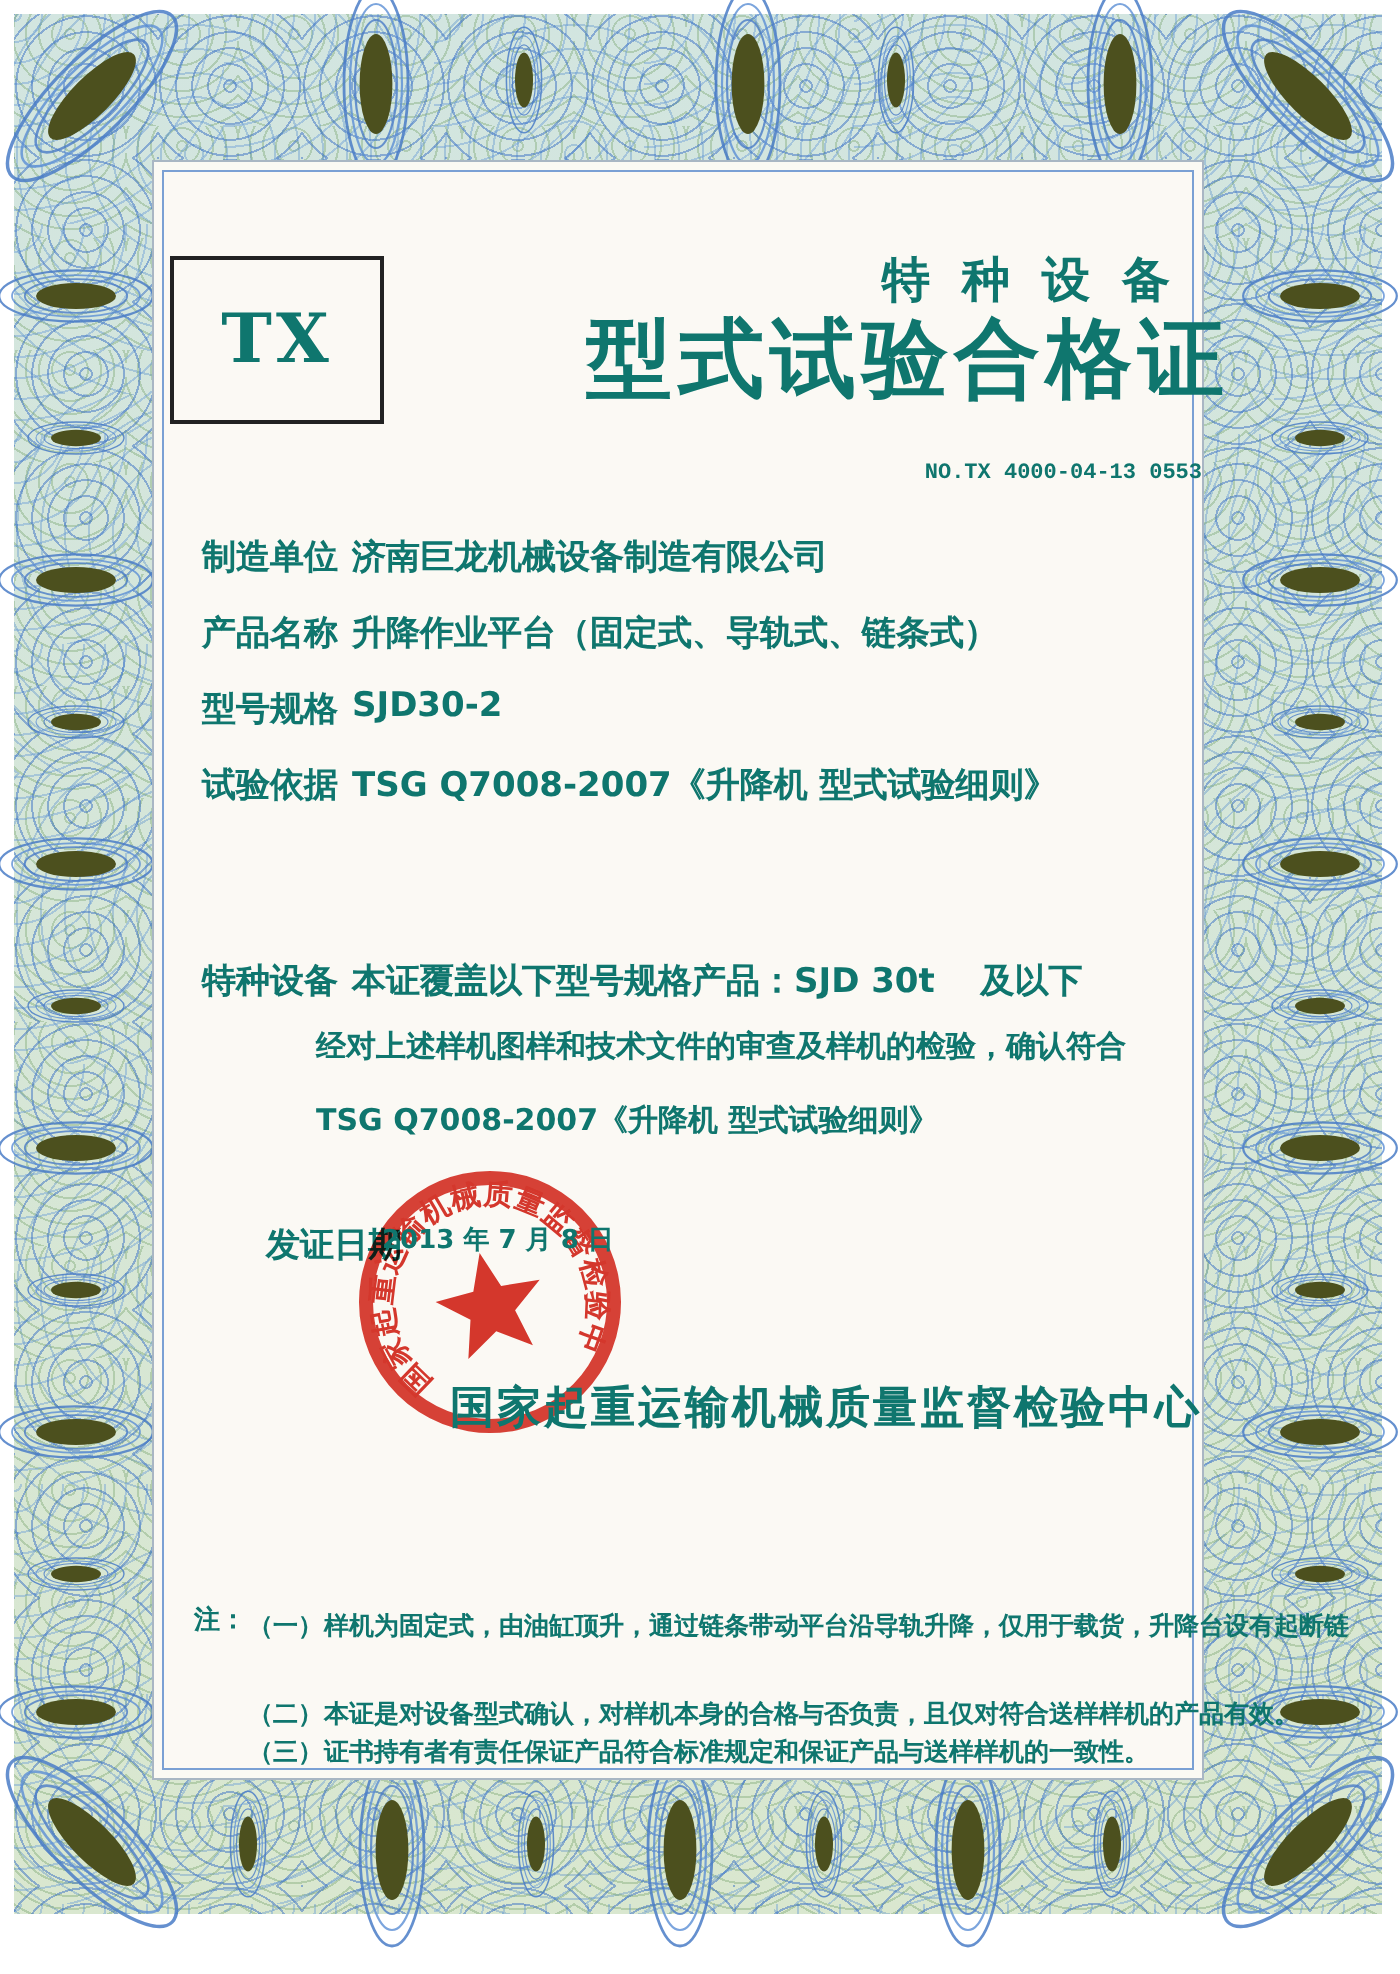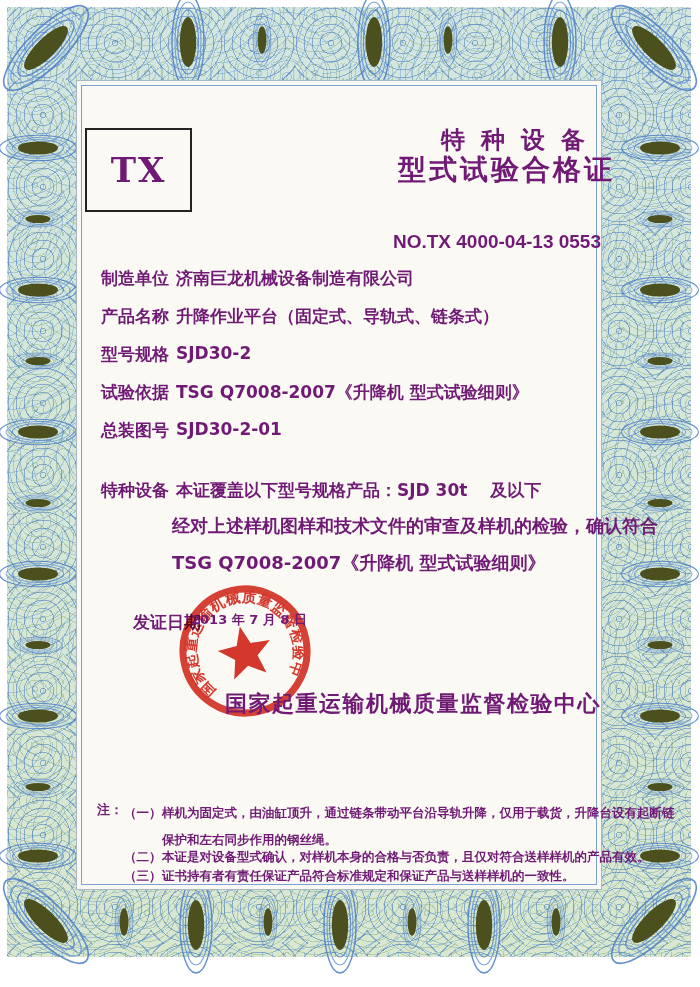--- a/index.html
+++ b/index.html
@@ -1,20 +1,20 @@
 <!DOCTYPE html>
 <html><head>
 <meta charset="utf-8">
 <style>
   html,body{margin:0;padding:0;background:#ffffff;}
   #stage{
     position:relative;width:700px;height:987px;overflow:hidden;
     background:#ffffff;
     font-family:"DejaVu Sans","Liberation Sans",sans-serif;
-    color:#701a75;
+    color:#0f766e;
   }
   
   .border-band{
     position:absolute;left:7px;top:7px;right:9px;bottom:30px;
     background-color:#d9e7d8;
     background-image:
       repeating-radial-gradient(circle at 36px 36px, rgba(0,0,0,0) 0 2.4px, rgba(58,112,196,.50) 2.4px 3.4px, rgba(0,0,0,0) 3.4px 8px),
       repeating-radial-gradient(circle at 0 0, rgba(0,0,0,0) 0 3px, rgba(96,150,214,.40) 3px 4px, rgba(0,0,0,0) 4px 10.5px),
       repeating-radial-gradient(circle at 28px 10px, rgba(0,0,0,0) 0 2px, rgba(118,162,108,.38) 2px 3px, rgba(0,0,0,0) 3px 6.5px),
       repeating-radial-gradient(circle at 90px 70px, rgba(0,0,0,0) 0 4px, rgba(70,130,200,.33) 4px 5px, rgba(0,0,0,0) 5px 12px),
@@ -33,25 +33,25 @@
   }
   .abs{position:absolute;}
   .center-col{left:0;right:0;padding-left:24px;text-align:right;}
   .tx-box{
     left:8px;top:47px;width:107px;height:84px;border:2px solid #222;
     display:flex;align-items:center;justify-content:center;
     font-family:"DejaVu Serif","Liberation Serif",serif;
     font-size:34px;font-weight:bold;letter-spacing:2px;box-sizing:border-box;
   }
   .title-top{top:43px;font-size:24px;font-weight:bold;letter-spacing:16px;}
-  .title-main{top:70px;font-size:28px;font-weight:bold;letter-spacing:3px;transform:translateX(14px);}
-  .cert-no{top:150px;font-family:Liberation Sans, sans-serif;font-size:19px;font-weight:bold;}
+  .title-main{top:70px;font-size:43px;font-weight:bold;letter-spacing:3px;transform:translateX(14px);}
+  .cert-no{top:150px;font-family:Liberation Mono, monospace;font-size:11px;font-weight:bold;}
   .frow{left:24px;right:6px;display:flex;font-size:17px;font-weight:bold;white-space:nowrap;}
   .frow .lbl{width:70px;flex:0 0 70px;margin-right:5px;}
-  .cov-line{left:95px;right:4px;font-size:18px;font-weight:bold;white-space:nowrap;}
+  .cov-line{left:81px;right:4px;font-size:15px;font-weight:bold;white-space:nowrap;}
   .issue-lbl{left:32px;top:530px;font-size:17px;font-weight:bold;margin-left:24px;}
   .issue-date{left:114px;top:530px;font-size:13px;font-weight:bold;z-index:3;}
   .org{top:608px;font-size:22px;font-weight:bold;letter-spacing:1.5px;z-index:3;}
   .seal{left:98px;top:500px;width:140px;height:140px;transform:rotate(-12deg);
         mix-blend-mode:multiply;opacity:.93;z-index:2;}
   .notes-label{left:20px;top:720px;font-size:13px;font-weight:bold;}
   .note-item{left:47px;right:4px;font-size:12.5px;font-weight:bold;padding-left:38px;white-space:nowrap;}
   .note-item .mk{position:absolute;left:0;top:0;}
   .note-item .ln{display:block;}
   .note-1{top:718px;line-height:27px;}
@@ -138,24 +138,20 @@
       <span class="val">济南巨龙机械设备制造有限公司</span>
     </div>
     <div class="abs frow" style="top:262px">
       <span class="lbl">型号规格</span>
       <span class="val">SJD30-2</span>
     </div>
     <div class="abs frow" style="top:300px">
       <span class="lbl">试验依据</span>
       <span class="val">TSG Q7008-2007《升降机 型式试验细则》</span>
     </div>
-    <div class="abs frow" style="top:338px">
-      <span class="lbl">总装图号</span>
-      <span class="val">SJD30-2-01</span>
-    </div>
 
     <div class="abs frow" style="top:398px">
       <span class="lbl">特种设备</span>
       <span class="val">本证覆盖以下型号规格产品：SJD 30t　 及以下</span>
     </div>
     <div class="abs cov-line" style="top:433px">经对上述样机图样和技术文件的审查及样机的检验，确认符合</div>
     <div class="abs cov-line" style="top:470px">TSG Q7008-2007《升降机 型式试验细则》</div>
 
     <div class="abs issue-lbl">发证日期</div>
     <div class="abs issue-date">2013 年 7 月 8 日</div>
@@ -169,21 +165,20 @@
       <path fill="#d5281e" d="M70,45 L77.1,63.3 L96.6,64.3 L81.4,76.7 L86.5,95.6 L70,85 L53.5,95.6 L58.6,76.7 L43.4,64.3 L62.9,63.3 Z"></path>
     </svg>
 
     <div class="abs center-col org">国家起重运输机械质量监督检验中心</div>
 
     <div class="abs notes-label">注：</div>
 
     <div class="abs note-item note-1">
       <span class="mk">（一）</span>
       <span class="ln">样机为固定式，由油缸顶升，通过链条带动平台沿导轨升降，仅用于载货，升降台设有起断链</span>
-      <span class="ln">保护和左右同步作用的钢丝绳。</span>
     </div>
     <div class="abs note-item note-2">
       <span class="mk">（二）</span>
       <span class="ln">本证是对设备型式确认，对样机本身的合格与否负责，且仅对符合送样样机的产品有效。</span>
     </div>
     <div class="abs note-item note-3">
       <span class="mk">（三）</span>
       <span class="ln">证书持有者有责任保证产品符合标准规定和保证产品与送样样机的一致性。</span>
     </div>
 

